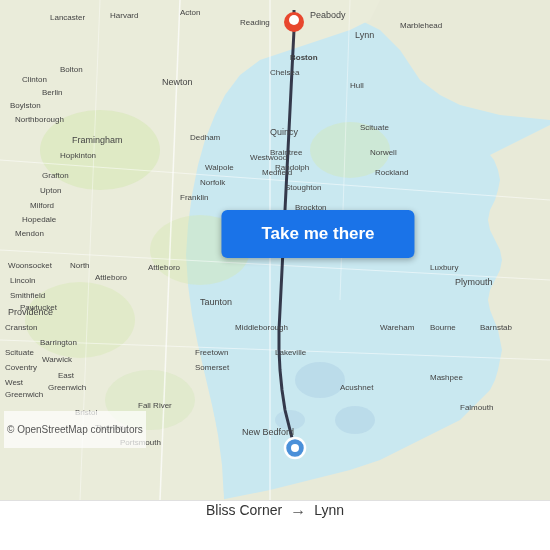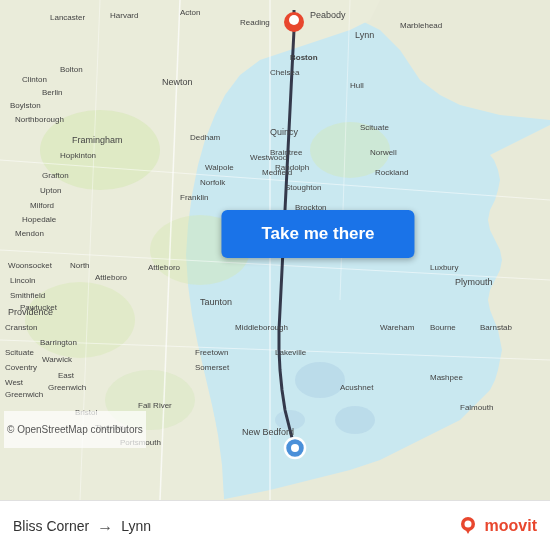--- a/index.html
+++ b/index.html
@@ -48,20 +48,21 @@
     
     #bottom-bar {
       width: 550px;
       height: 50px;
       background: white;
       display: flex;
       align-items: center;
       justify-content: space-between;
       padding: 0 13px;
       border-top: 1px solid #e0e0e0;
+      flex-direction: column;
     }
 
     #route-info {
       display: flex;
       align-items: center;
       gap: 8px;
       font-size: 14px;
       color: #333;
     }
 
@@ -254,22 +255,13 @@
   <div id="osm-attribution">© OpenStreetMap contributors</div>
 </div>
 
 <div id="bottom-bar">
   <div id="route-info">
     <span id="origin-label">Bliss Corner</span>
     <span id="arrow-icon">→</span>
     <span id="destination-label">Lynn</span>
   </div>
 
-  <div id="moovit-logo">
-
-    <svg id="moovit-icon" width="24" height="24" viewBox="0 0 24 24">
-      <ellipse cx="12" cy="10" rx="7" ry="7" fill="#e8472e"></ellipse>
-      <polygon points="12,20 8,13 16,13" fill="#e8472e"></polygon>
-      <ellipse cx="12" cy="10" rx="3.5" ry="3.5" fill="white"></ellipse>
-    </svg>
-    <span id="moovit-text">moovit</span>
-  </div>
 </div>
 
 </body></html>

